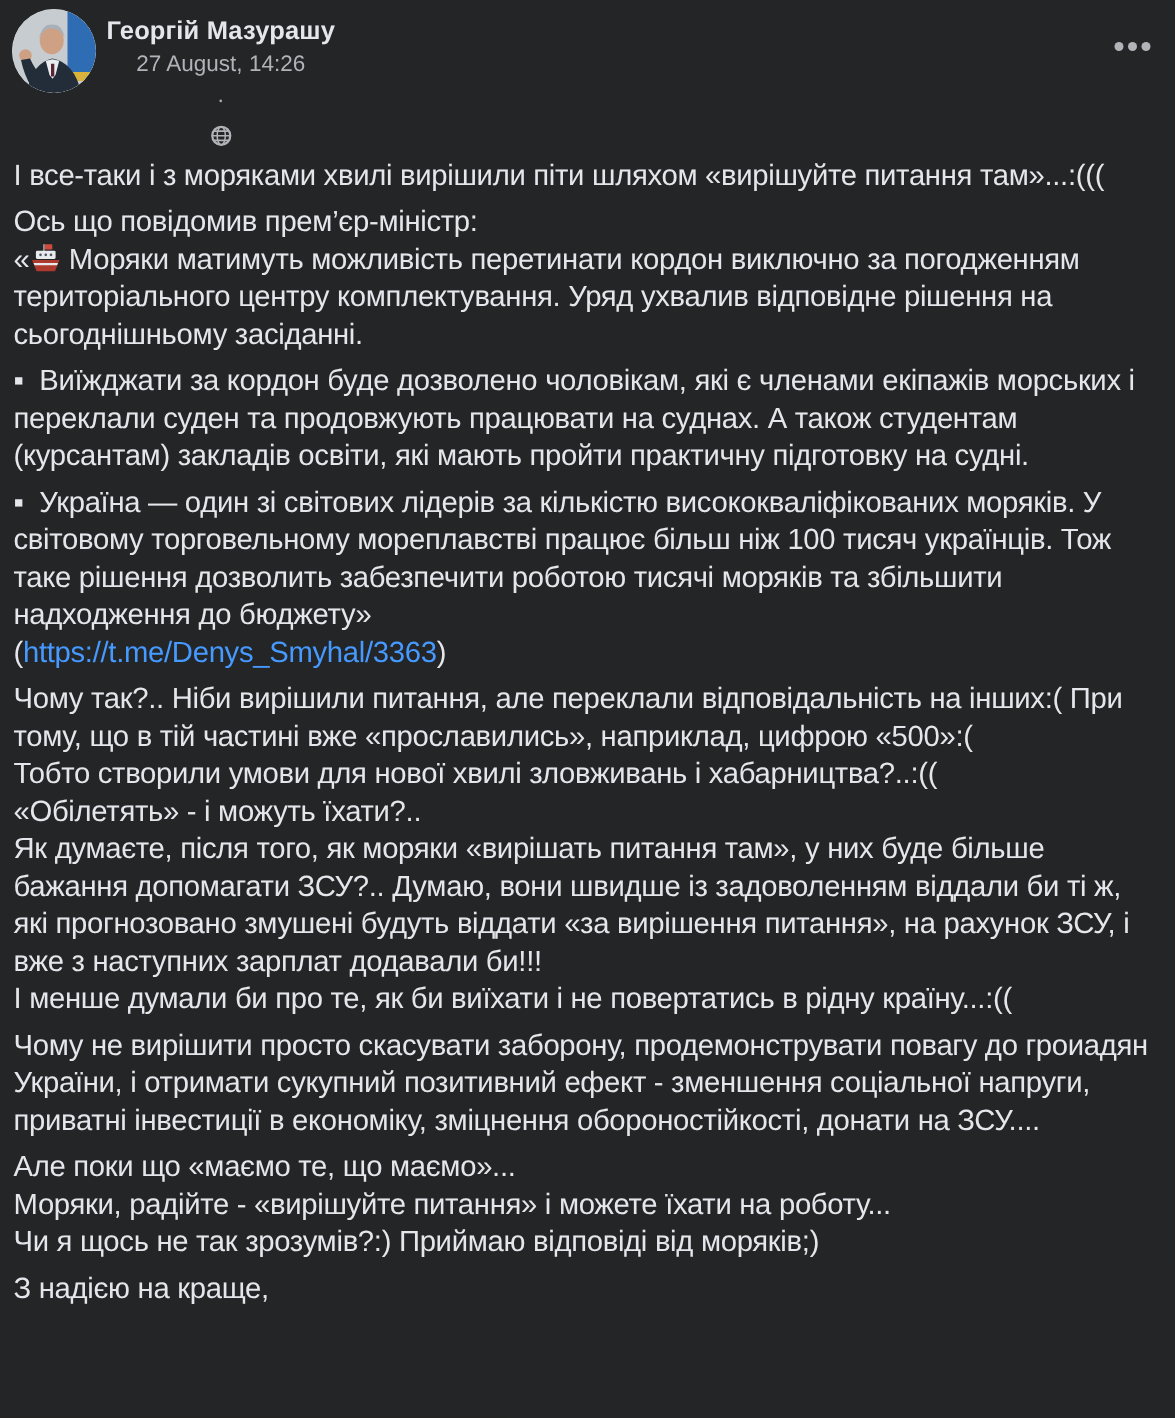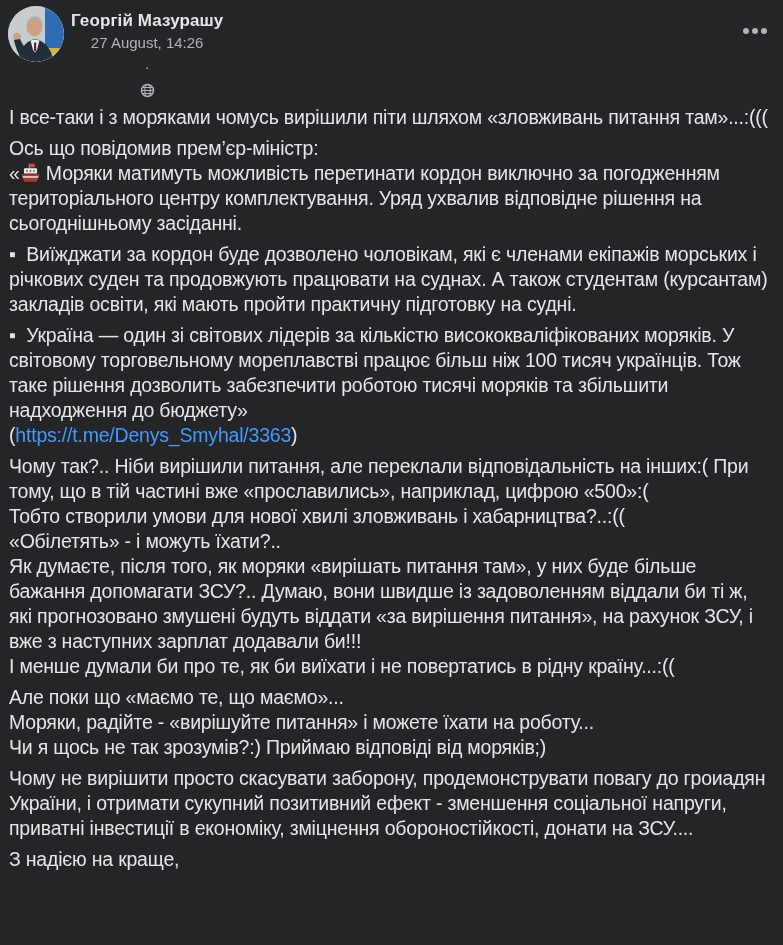--- a/index.html
+++ b/index.html
@@ -97,40 +97,40 @@
     </div>
 
     <button class="more-button" aria-label="More options">
       <i></i>
         <i></i>
         <i></i>
     </button>
   </div>
 
   <div class="post-content">
-      <p class="para">І все-таки і з моряками чомусь вирішили піти шляхом «зловживань питання там»...:(((</p>
+      <p class="para">І все-таки і з моряками хвилі вирішили піти шляхом «вирішуйте питання там»...:(((</p>
       <p class="para">Ось що повідомив прем’єр-міністр:
 «<span class="ship-icon"><svg width="21" height="20" viewBox="0 0 24 22">
             <rect x="11" y="0.5" width="6" height="4" rx="0.5" fill="#cf4a3c"></rect>
             <rect x="10" y="0.5" width="1.2" height="7" fill="#9aa0a6"></rect>
             <rect x="4.5" y="5.5" width="15" height="6.2" rx="1" fill="#e8eaed"></rect>
             <circle cx="8" cy="8.6" r="1" fill="#4a545c"></circle>
             <circle cx="12" cy="8.6" r="1" fill="#4a545c"></circle>
             <circle cx="16" cy="8.6" r="1" fill="#4a545c"></circle>
             <path d="M1.5 12.5h21l-3.5 8.5h-14z" fill="#ad3a2d"></path>
             <path d="M2.7 14.8h18.6l-0.7 1.7H3.4z" fill="#e8eaed"></path>
           </svg></span> Моряки матимуть можливість перетинати кордон виключно за погодженням територіального центру комплектування. Уряд ухвалив відповідне рішення на сьогоднішньому засіданні.</p>
-      <p class="para">▪  Виїжджати за кордон буде дозволено чоловікам, які є членами екіпажів морських і річкових суден та продовжують працювати на суднах. А також студентам (курсантам) закладів освіти, які мають пройти практичну підготовку на судні.</p>
+      <p class="para">▪  Виїжджати за кордон буде дозволено чоловікам, які є членами екіпажів морських і переклали суден та продовжують працювати на суднах. А також студентам (курсантам) закладів освіти, які мають пройти практичну підготовку на судні.</p>
       <p class="para">▪  Україна — один зі світових лідерів за кількістю висококваліфікованих моряків. У світовому торговельному мореплавстві працює більш ніж 100 тисяч українців. Тож таке рішення дозволить забезпечити роботою тисячі моряків та збільшити надходження до бюджету»
 (<a href="#" class="post-link">https://t.me/Denys_Smyhal/3363</a>)</p>
       <p class="para">Чому так?.. Ніби вирішили питання, але переклали відповідальність на інших:( При тому, що в тій частині вже «прославились», наприклад, цифрою «500»:(
 Тобто створили умови для нової хвилі зловживань і хабарництва?..:((
 «Обілетять» - і можуть їхати?..
 Як думаєте, після того, як моряки «вирішать питання там», у них буде більше бажання допомагати ЗСУ?.. Думаю, вони швидше із задоволенням віддали би ті ж, які прогнозовано змушені будуть віддати «за вирішення питання», на рахунок ЗСУ, і вже з наступних зарплат додавали би!!!
 І менше думали би про те, як би виїхати і не повертатись в рідну країну...:((</p>
+      <p class="para">Чому не вирішити просто скасувати заборону, продемонструвати повагу до гроиадян України, і отримати сукупний позитивний ефект - зменшення соціальної напруги, приватні інвестиції в економіку, зміцнення обороностійкості, донати на ЗСУ....</p>
       <p class="para">Але поки що «маємо те, що маємо»...
 Моряки, радійте - «вирішуйте питання» і можете їхати на роботу...
 Чи я щось не так зрозумів?:) Приймаю відповіді від моряків;)</p>
-      <p class="para">Чому не вирішити просто скасувати заборону, продемонструвати повагу до гроиадян України, і отримати сукупний позитивний ефект - зменшення соціальної напруги, приватні інвестиції в економіку, зміцнення обороностійкості, донати на ЗСУ....</p>
       <p class="para">З надією на краще,</p>
     </div>
 
 </div>
 
 </body></html>

